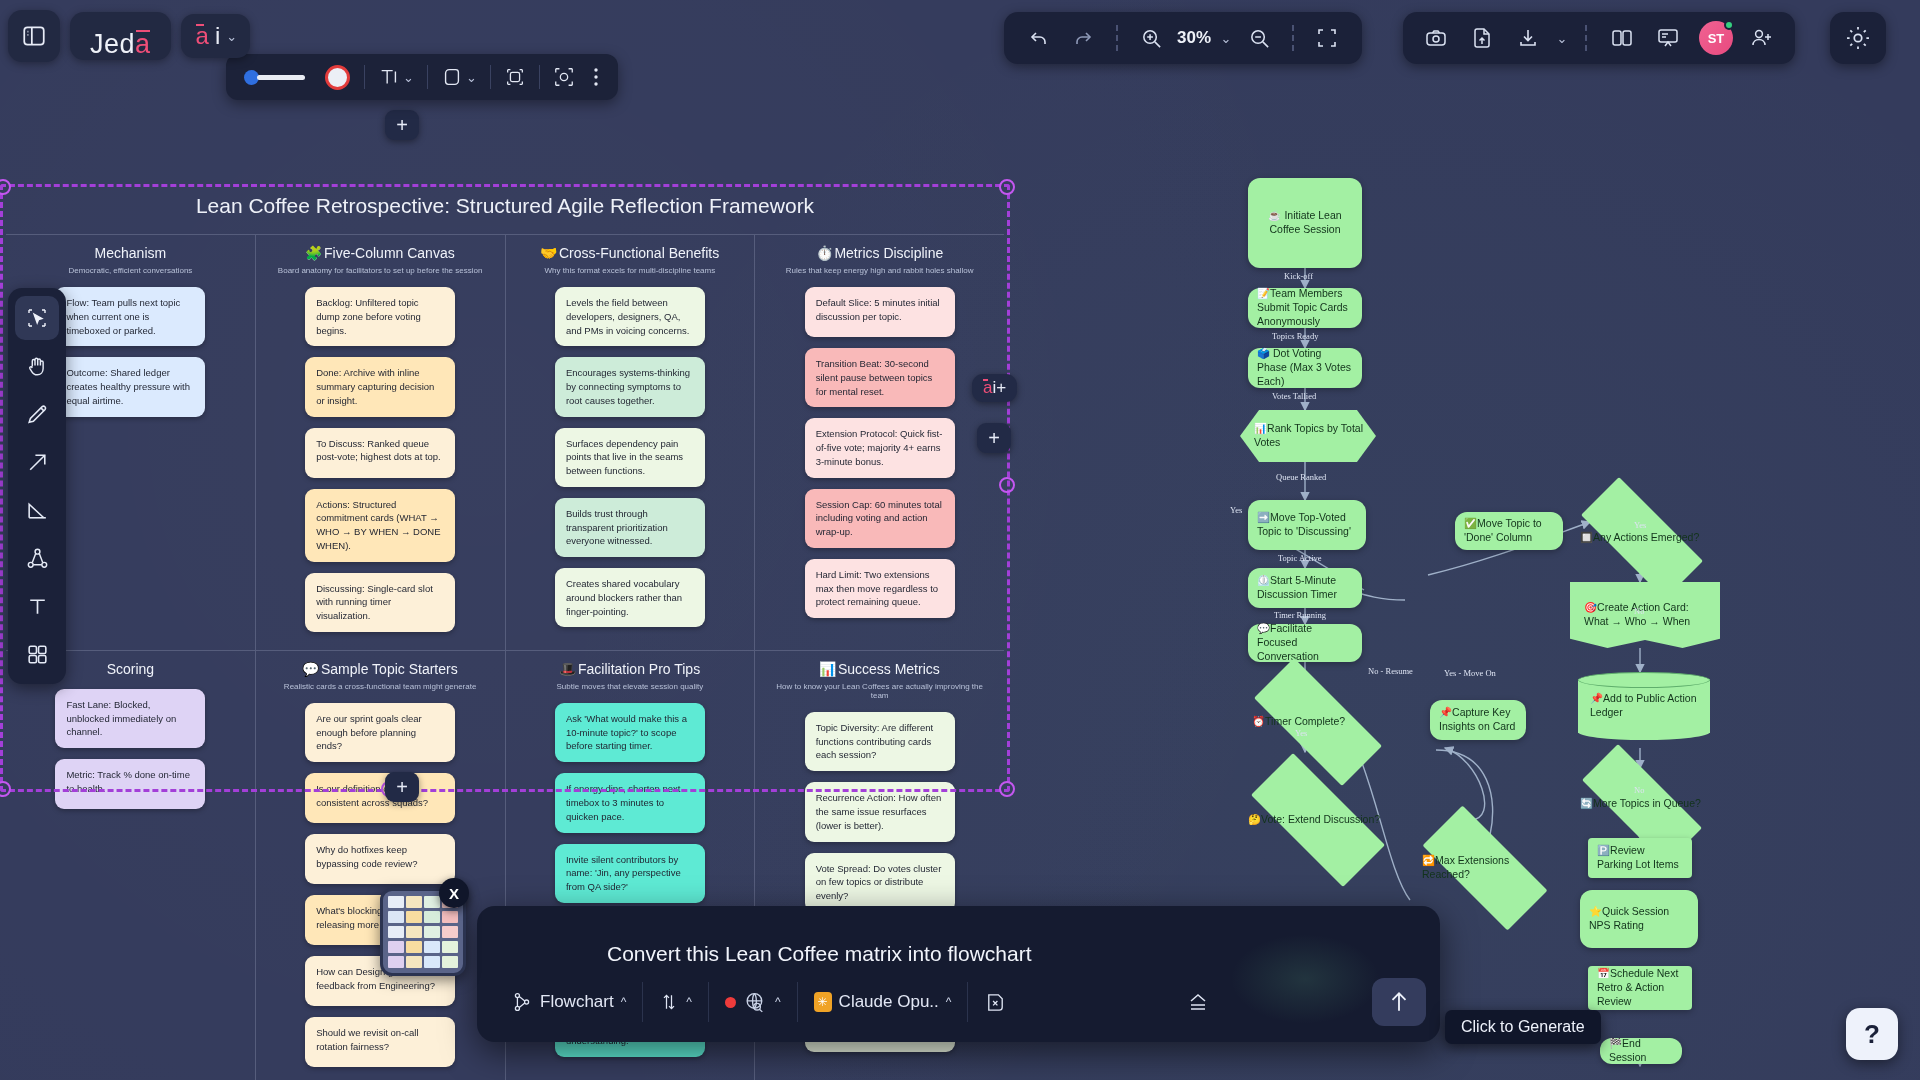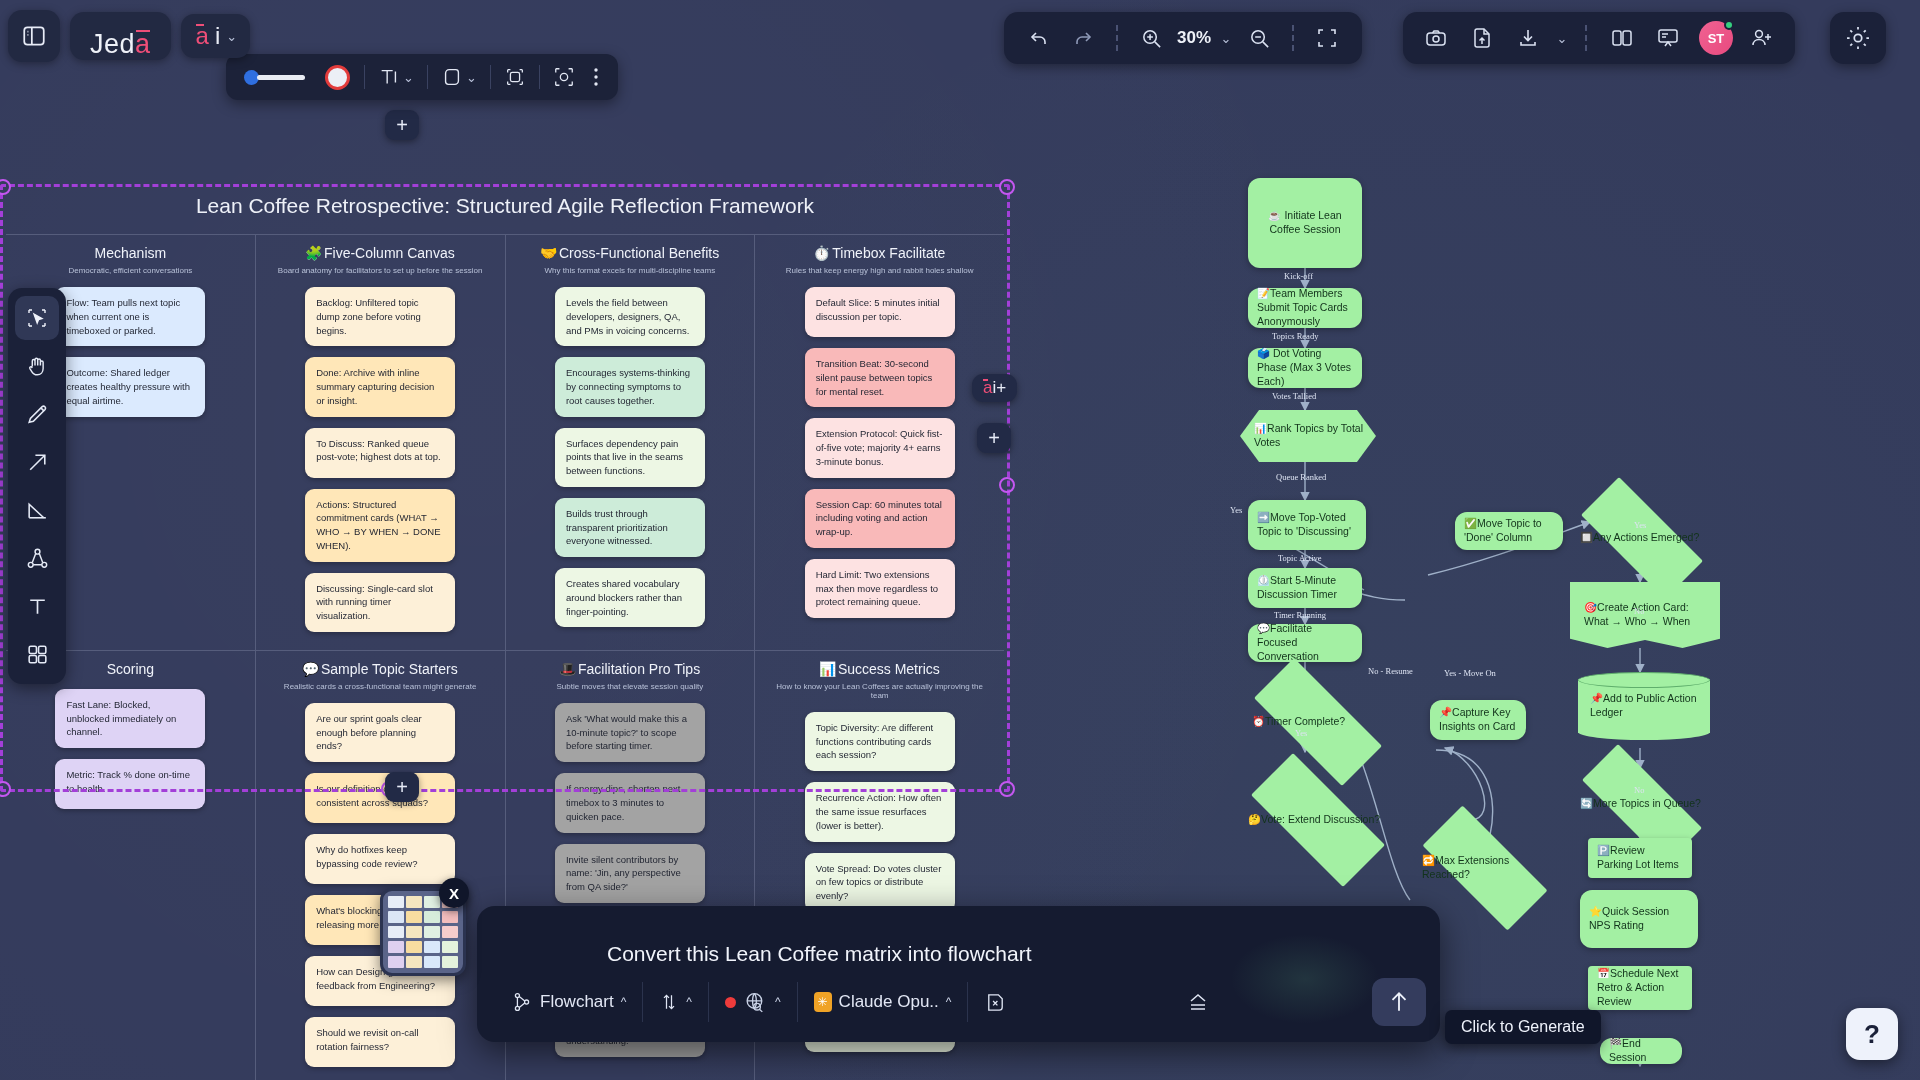--- a/index.html
+++ b/index.html
@@ -102,21 +102,21 @@
     box-shadow:0 2px 5px rgba(0,0,0,.28);
   }
   .c-blue{background:#dbeafe;}
   .c-amber{background:#ffe7b8;}
   .c-cream{background:#fdf0d8;}
   .c-green{background:#cdecd9;}
   .c-pink{background:#fde2e2;}
   .c-rose{background:#f9b9b9;}
   .c-lilac{background:#ded3f5;}
   .c-mint{background:#edf7e4;}
-  .c-sky{background:#a3a3a3;}
+  .c-sky{background:#5eead4;}
   .plusbtn{
     position:absolute;width:34px;height:30px;border-radius:9px;background:#222a46;
     display:flex;align-items:center;justify-content:center;color:#e6ebf7;font-size:20px;
     box-shadow:0 2px 7px rgba(0,0,0,.4);
   }
   .aipill{
     position:absolute;border-radius:11px;background:#222a46;padding:4px 11px;
     font-size:17px;color:#e8ecf7;display:flex;align-items:center;
     box-shadow:0 2px 7px rgba(0,0,0,.4);
   }
@@ -254,21 +254,21 @@
             <div class="card c-green">Encourages systems-thinking by connecting symptoms to root causes together.</div>
             <div class="card c-mint">Surfaces dependency pain points that live in the seams between functions.</div>
             <div class="card c-green">Builds trust through transparent prioritization everyone witnessed.</div>
             <div class="card c-mint">Creates shared vocabulary around blockers rather than finger-pointing.</div>
           </div>
         </div>
 
         <div class="cell">
           <div class="celltitle">
             <span>⏱️</span>
-            <span>Timebox Facilitate</span>
+            <span>Metrics Discipline</span>
           </div>
           <div class="cellsub">Rules that keep energy high and rabbit holes shallow</div>
           <div class="cards">
             <div class="card c-pink">Default Slice: 5 minutes initial discussion per topic.</div>
             <div class="card c-rose">Transition Beat: 30-second silent pause between topics for mental reset.</div>
             <div class="card c-pink">Extension Protocol: Quick fist-of-five vote; majority 4+ earns 3-minute bonus.</div>
             <div class="card c-rose">Session Cap: 60 minutes total including voting and action wrap-up.</div>
             <div class="card c-pink">Hard Limit: Two extensions max then move regardless to protect remaining queue.</div>
           </div>
         </div>

